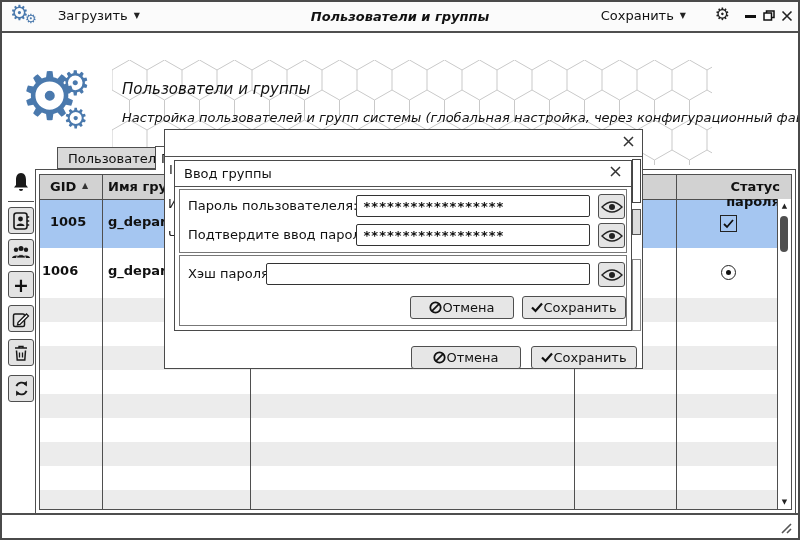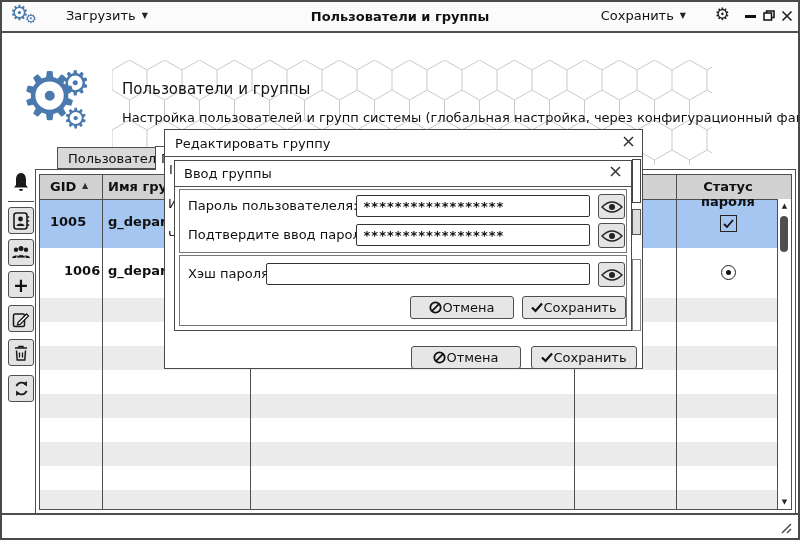--- a/index.html
+++ b/index.html
@@ -1,19 +1,19 @@
 <!DOCTYPE html>
 <html><head>
 <meta charset="utf-8">
 <style>
   html,body{margin:0;padding:0;background:#888;}
   #win{position:relative;width:800px;height:540px;box-sizing:border-box;border:2px solid #4a4a4a;
        background:#fff;font-family:"DejaVu Sans",sans-serif;font-size:13px;color:#111;overflow:hidden;}
   .abs{position:absolute;}
-  .nowrap{white-space:nowrap;}
+  .nowrap{white-space:nowrap;font-style:italic;}
   
   .toolbar{left:0;top:0;right:0;height:29px;background:#fbfbfb;border-bottom:2px solid #4f4f4f;}
   .tb-title{left:0;right:0;top:7px;text-align:center;font-weight:bold;pointer-events:none;}
   .menu-btn{top:6px;cursor:default;display:flex;align-items:center;gap:6px;}
   .caret{font-size:8px;color:#222;line-height:1;}
   .gear-glyph{color:#4a79ad;line-height:1;}
   .winctl{display:flex;align-items:center;justify-content:center;}
   
   .warnbar{left:0;top:31px;right:0;height:24px;background:#efefc4;border-bottom:2px solid #4f4f4f;}
   
@@ -60,21 +60,21 @@
   .sliver{left:467px;width:9px;box-sizing:border-box;}
 </style>
 </head>
 <body>
 
 <div id="win">
 
   <div class="abs toolbar">
     <span class="abs gear-glyph" style="left:8px;top:1px;font-size:21px">⚙</span>
     <span class="abs gear-glyph" style="left:23px;top:10px;font-size:13px">⚙</span>
-    <div class="abs menu-btn" style="left:64px">
+    <div class="abs menu-btn" style="left:56px">
       <span>Загрузить</span>
       <span class="caret">▼</span>
     </div>
     <div class="abs tb-title nowrap">Пользователи и группы</div>
     <div class="abs menu-btn" style="right:112px">
       <span>Сохранить</span>
       <span class="caret">▼</span>
     </div>
     <span class="abs" style="right:68px;top:4px;font-size:17px;color:#222;line-height:1">⚙</span>
     <div class="abs winctl" style="right:42px;top:13px">
@@ -170,37 +170,37 @@
       <div class="abs row" style="top:24px;background:#a5c6f1">
         <span class="abs cell" style="left:10px">1005</span>
         <span class="abs cell" style="left:68px">g_departm</span>
         <div class="abs checkbox" style="left:680px;top:16px">
           <svg width="11" height="10">
             <path d="M1 5 L4 8 L10 1" stroke="#111" stroke-width="1.8" fill="none"></path>
           </svg>
         </div>
       </div>
       <div class="abs row" style="top:73px;background:#fff">
-        <span class="abs cell" style="left:24px">1006</span>
+        <span class="abs cell" style="left:2px">1006</span>
         <span class="abs cell" style="left:68px">g_departm</span>
         <div class="abs radio" style="left:681px;top:17px">
           <div class="radio-dot"></div>
         </div>
       </div>
 
       <div class="abs vline" style="left:62px"></div>
       <div class="abs vline" style="left:210px"></div>
       <div class="abs vline" style="left:534px"></div>
       <div class="abs vline" style="left:636px"></div>
 
       <div class="abs thead">
         <span class="abs th" style="left:10px">GID</span>
         <span class="abs" style="left:42px;top:7px;font-size:8px;color:#333;line-height:1">▲</span>
         <span class="abs th" style="left:68px">Имя группы</span>
-        <span class="abs th" style="left:636px;width:104px;text-align:center">Статус пароля</span>
+        <span class="abs th" style="left:636px;width:104px;text-align:right">Статус пароля</span>
       </div>
 
       <div class="abs vscroll">
         <div class="abs sarrow" style="top:0">
           <span>▲</span>
         </div>
         <div class="abs sthumb"></div>
         <div class="abs sarrow" style="bottom:0">
           <span>▼</span>
         </div>
@@ -208,21 +208,20 @@
     </div>
   </div>
 
   <div class="abs statusbar">
     <svg class="abs" style="right:6px;bottom:4px" width="18" height="14">
       <path d="M8 13 L17 4 M13 13 L17 9" stroke="#555" stroke-width="1.6" fill="none"></path>
     </svg>
   </div>
 
   <div class="abs dialog" style="left:162px;top:127px;width:479px;height:240px;z-index:10">
-    <span class="abs dlg-title">Редактировать группу</span>
     <div class="abs winctl" style="right:8px;top:6px">
       <svg width="11" height="11">
         <path d="M1 1 L10 10 M10 1 L1 10" stroke="#333" stroke-width="1.5"></path>
       </svg>
     </div>
     <div class="abs dlg-hr"></div>
 
     <span class="abs frag" style="left:4px;top:32px">I</span>
     <span class="abs frag" style="left:3px;top:66px">И</span>
     <span class="abs frag" style="left:3px;top:98px">Ч</span>

